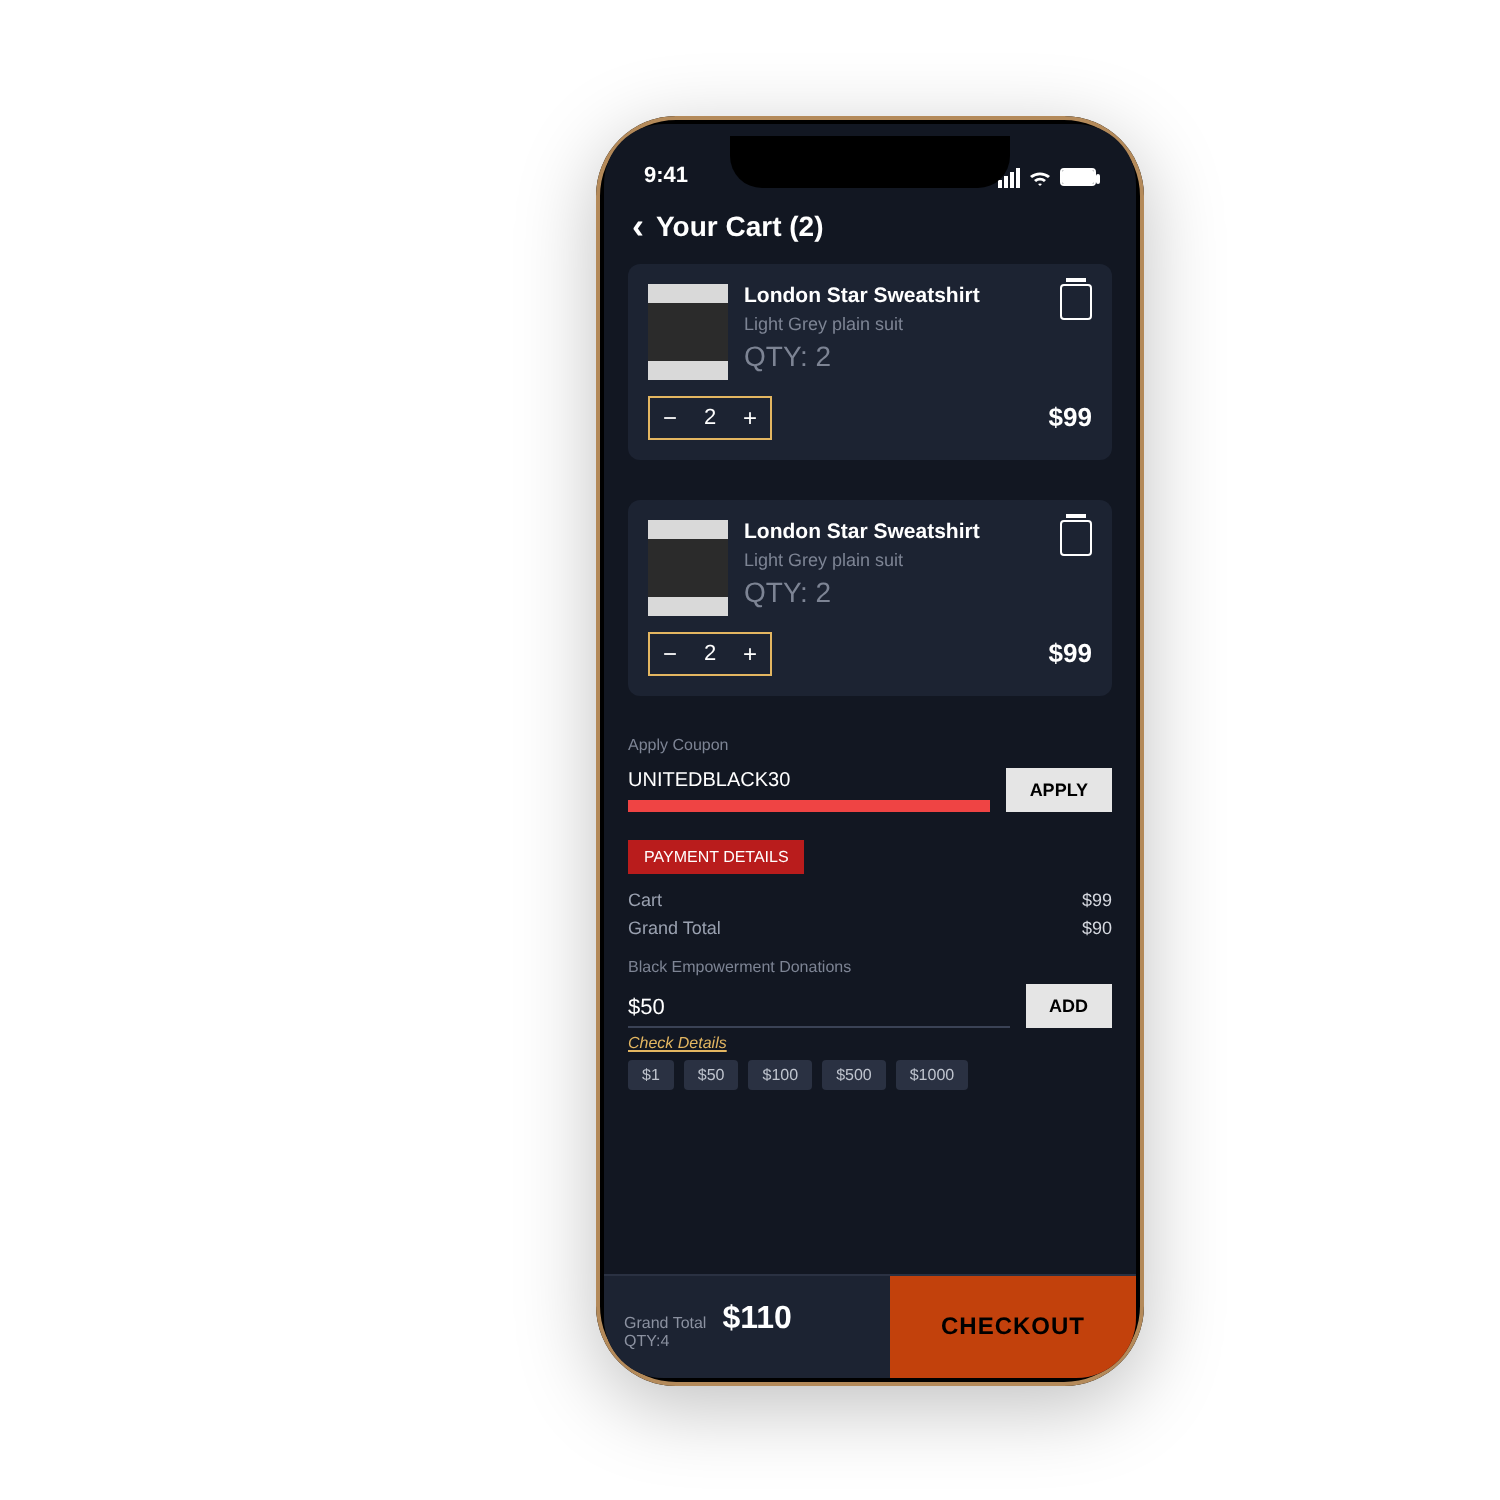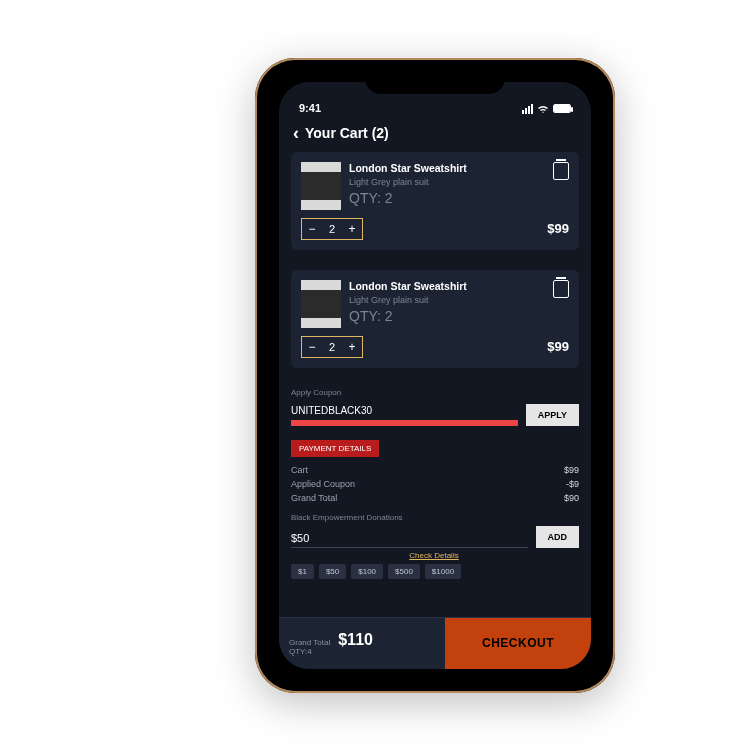--- a/index.html
+++ b/index.html
@@ -7,25 +7,25 @@
     width: 750px;
     height: 750px;
     background: #ffffff;
     font-family: -apple-system, BlinkMacSystemFont, "Segoe UI", Helvetica, Arial, sans-serif;
     display: flex;
     align-items: center;
     justify-content: center;
     padding-left: 120px;
   }
   .phone {
-    width: 360px;
+    width: 274px;
     height: 635px;
     border-radius: 40px;
     background: #000;
-    padding: 24px;
+    padding: 4px;
     box-shadow: 0 0 0 2px #b48a5a inset, 0 10px 40px rgba(0,0,0,0.25);
     position: relative;
     overflow: hidden;
   }
   .notch {
     position: absolute;
     top: 10px; left: 50%;
     transform: translateX(-50%);
     width: 140px; height: 26px;
     background: #000;
@@ -124,21 +124,21 @@
   .line-row { display:flex; justify-content:space-between; color:#9aa1b0; font-size:9px; padding:2px 0;}
   .line-row.neg { color:#9aa1b0; }
   .line-row .val { color:#d5d8df; }
   .line-row.neg .val { color:#d5d8df; }
 
   .donation-row { display:flex; gap:8px; align-items:flex-end; margin-top:4px;}
   .donation-amt {
     flex:1; border:none; border-bottom:1px solid #3a4255;
     background:none; color:#fff; font-size:11px; padding:3px 0;
   }
-  .check-details { text-align:center; font-size:8px; color:#e3b661; text-decoration:underline; margin:3px 2px 4px 0;}
+  .check-details { text-align:left; font-size:8px; color:#e3b661; text-decoration:underline; margin:3px 2px 4px 0;font-style:italic;}
   .chips { display:flex; gap:5px; margin-top:2px;}
   .chip {
     background:#2a3142; color:#bfc4ce; font-size:8px;
     padding:3px 7px; border-radius:2px; cursor:pointer; border:none;
   }
 
   .footer {
     display:flex; height:52px; border-top:1px solid #2a3142;
   }
   .footer-left {
@@ -232,24 +232,20 @@
         <input class="coupon-input" value="UNITEDBLACK30" style="">
         <button class="btn-gold">APPLY</button>
       </div>
 
       <span class="badge">PAYMENT DETAILS</span>
 
       <div class="line-row">
         <span>Cart</span>
         <span class="val">$99</span>
       </div>
-      <div class="line-row neg">
-        <span>Applied Coupon</span>
-        <span class="val">-$9</span>
-      </div>
       <div class="line-row">
         <span>Grand Total</span>
         <span class="val">$90</span>
       </div>
 
       <div class="section-label" style="margin-top:8px">Black Empowerment Donations</div>
       <div class="donation-row">
         <input class="donation-amt" value="$50" style="">
         <button class="btn-gold">ADD</button>
       </div>

